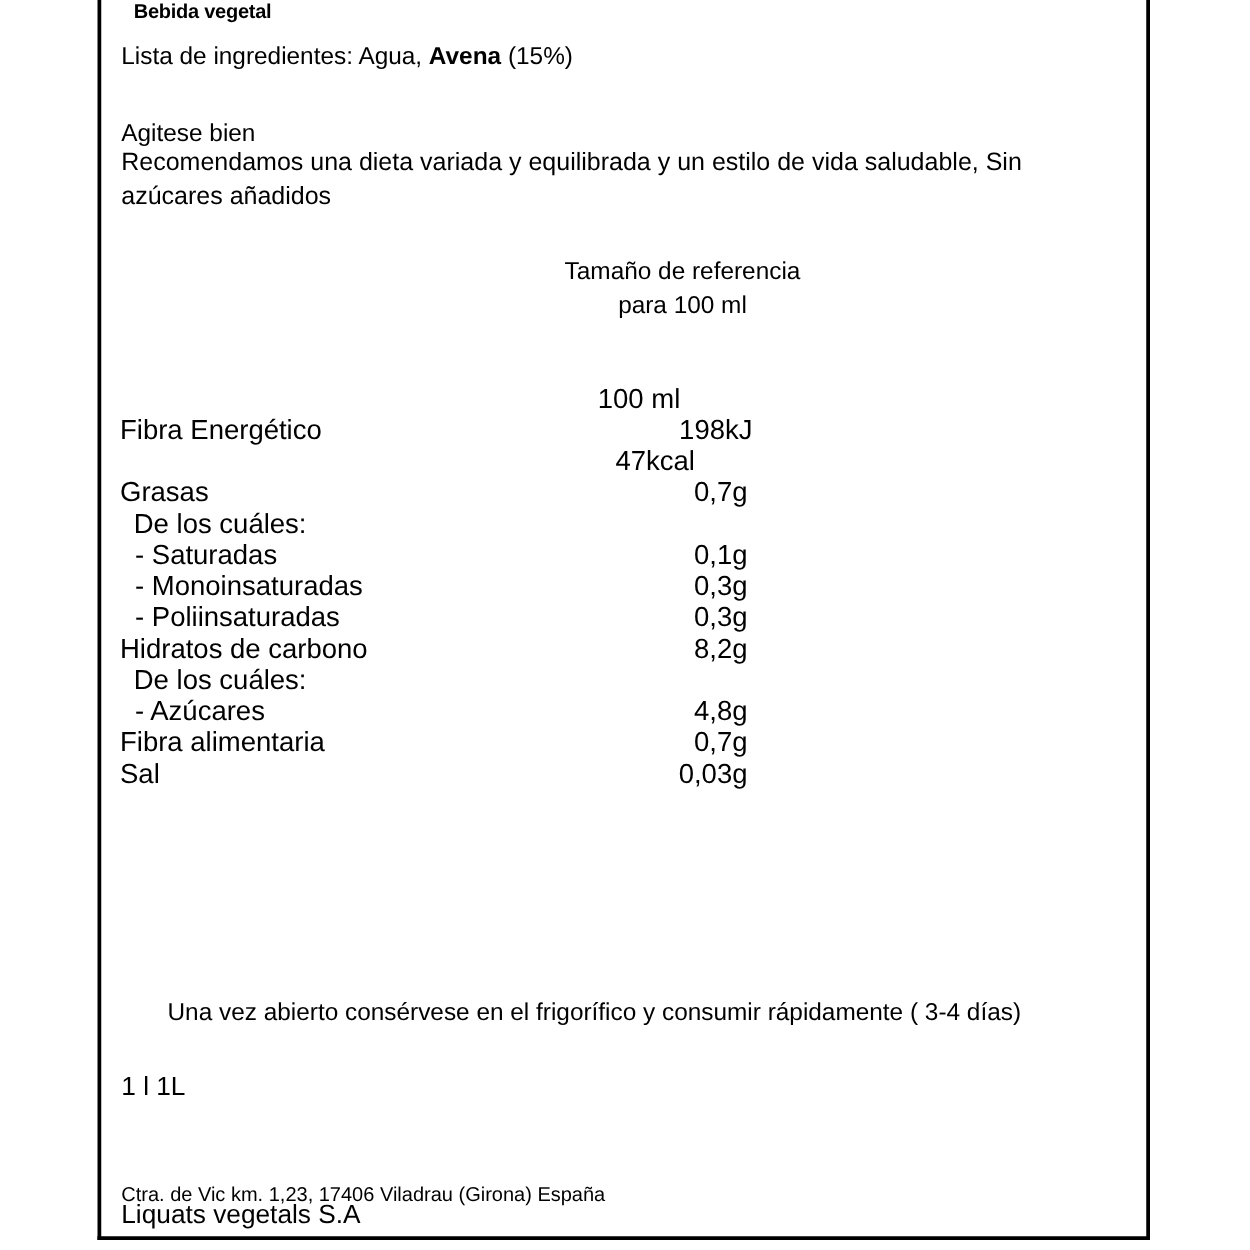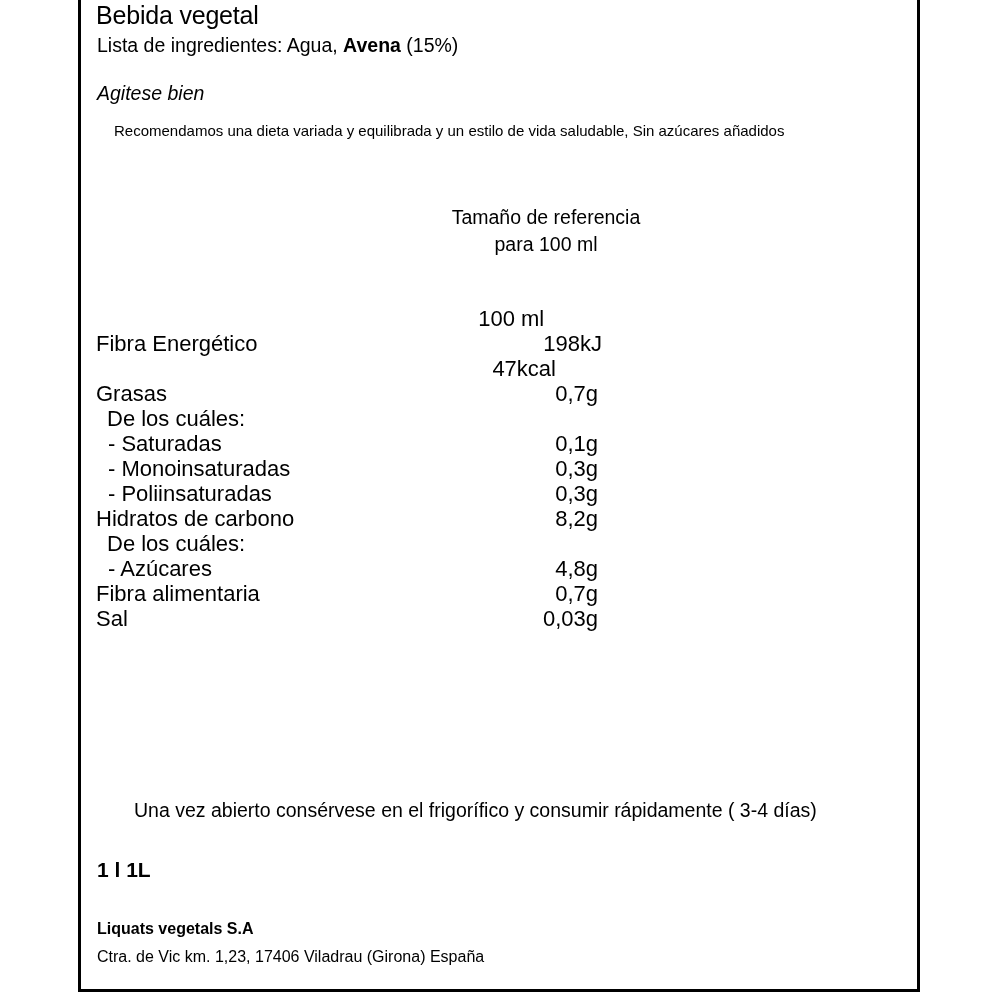--- a/index.html
+++ b/index.html
@@ -31,52 +31,51 @@
     position: absolute;
     left: 15px;
     top: 0;
     width: 812px;
     height: 100%;
   }
 
   
   #product-title {
     position: absolute;
-    left: 0;
+    left: 11px;
     top: 5px;
-    font-size: 25px;
-    font-weight: normal;
+    font-size: 16px;
+    font-weight: bold;
     letter-spacing: -0.2px;
     white-space: nowrap;
   }
 
   #ingredients-line {
     position: absolute;
     left: 1px;
     top: 38px;
     font-size: 19.5px;
     white-space: nowrap;
   }
   #ingredients-line .bold { font-weight: bold; text-align: right; }
 
   #shake-line {
     position: absolute;
     left: 1px;
-    top: 86px;
-    font-size: 19.5px;
-    white-space: nowrap;
-    font-style: italic;
+    top: 100px;
+    font-size: 19.5px;
+    white-space: nowrap;
   }
 
   #advice-text {
     position: absolute;
-    left: 18px;
+    left: 1px;
     top: 121px;
     width: 795px;
-    font-size: 15px;
+    font-size: 20px;
     line-height: 27px;
   }
 
   
   #reference-block {
     position: absolute;
     left: 320px;
     top: 208px;
     width: 260px;
     text-align: center;
@@ -123,29 +122,29 @@
     top: 803px;
     font-size: 19.5px;
     white-space: nowrap;
     margin-left: 37px;
   }
   #volume-line {
     position: absolute;
     left: 1px;
     top: 862px;
     font-size: 21px;
-    font-weight: bold;
+    font-weight: normal;
     white-space: nowrap;
   }
   #company-name {
     position: absolute;
     left: 1px;
-    top: 924px;
-    font-size: 16px;
-    font-weight: bold;
+    top: 964px;
+    font-size: 21px;
+    font-weight: normal;
     white-space: nowrap;
   }
   #company-address {
     position: absolute;
     left: 1px;
     top: 952px;
     font-size: 16px;
     white-space: nowrap;
   }
 </style>

